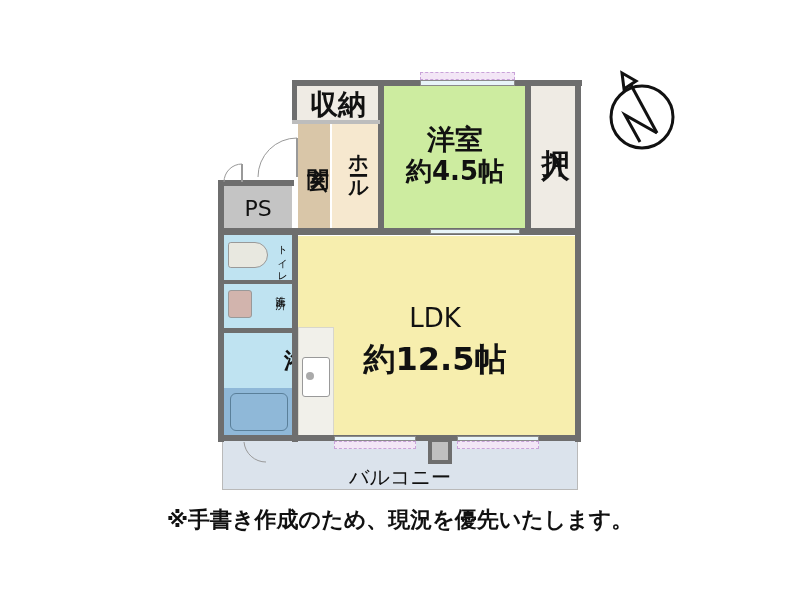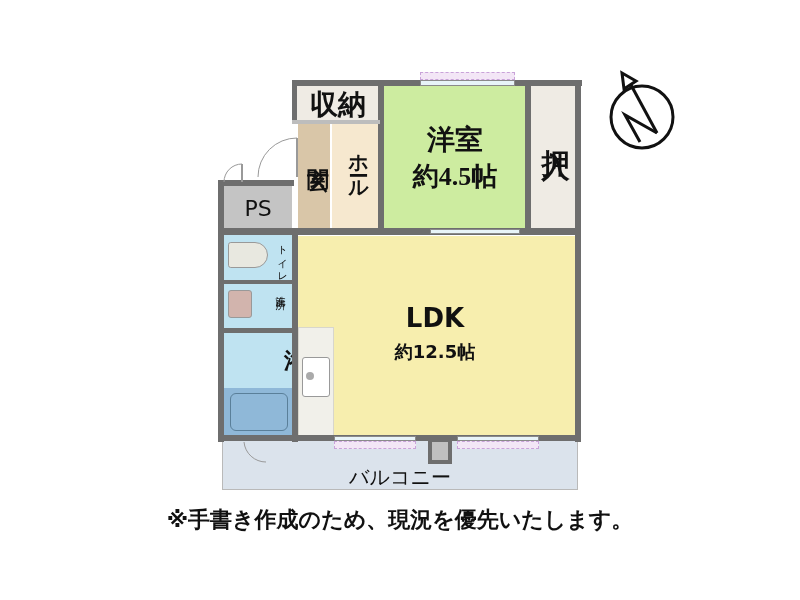--- a/index.html
+++ b/index.html
@@ -23,21 +23,21 @@
 <div class="lbl" style="left:296px;top:90px;width:84px;font-size:28px;">収納</div>
 
 <div class="room" style="left:298px;top:123px;width:32px;height:107px;background:#d9c6a8;"></div>
 <div class="lbl vert" style="left:300px;top:150px;width:30px;font-size:22px;">玄関</div>
 
 <div class="room" style="left:332px;top:123px;width:47px;height:107px;background:#f6e8cf;"></div>
 <div class="lbl vert" style="left:342px;top:140px;width:28px;font-size:20px;">ホール</div>
 
 <div class="room" style="left:384px;top:85px;width:142px;height:143px;background:#cdeca0;"></div>
 <div class="lbl" style="left:384px;top:125px;width:142px;font-size:28px;">洋室</div>
-<div class="lbl" style="left:384px;top:163px;width:142px;font-size:26px;font-family:Liberation Serif, serif;">約4.5帖</div>
+<div class="lbl" style="left:384px;top:157px;width:142px;font-size:26px;">約4.5帖</div>
 
 <div class="room" style="left:531px;top:85px;width:44px;height:143px;background:#efebe4;"></div>
 <div class="lbl vert" style="left:536px;top:128px;width:34px;font-size:28px;">押入</div>
 
 <div class="room" style="left:224px;top:186px;width:68px;height:44px;background:#c4c4c4;"></div>
 <div class="lbl" style="left:224px;top:197px;width:68px;font-size:22px;font-weight:normal;">PS</div>
 
 <div class="room" style="left:224px;top:234px;width:68px;height:46px;background:#bfe3f1;"></div>
 <div class="abs" style="left:228px;top:242px;width:40px;height:26px;background:#e8e8e0;border:1px solid #999;border-radius:3px 14px 14px 3px;"></div>
 <div class="lbl vert" style="left:272px;top:238px;width:16px;font-size:10px;font-weight:normal;">トイレ</div>
@@ -48,22 +48,22 @@
 
 <div class="room" style="left:224px;top:333px;width:68px;height:102px;background:#bfe3f1;"></div>
 <div class="abs" style="left:224px;top:388px;width:68px;height:47px;background:#8fb8d8;"></div>
 <div class="abs" style="left:230px;top:393px;width:58px;height:38px;border:1px solid #5a7f99;border-radius:6px;"></div>
 <div class="lbl" style="left:224px;top:349px;width:68px;font-size:22px;margin-left:48px;">浴室</div>
 
 <div class="room" style="left:298px;top:236px;width:277px;height:200px;background:#f7eeae;"></div>
 <div class="abs" style="left:298px;top:327px;width:36px;height:109px;background:#f1f0ea;border:1px solid #d8d6cc;"></div>
 <div class="abs" style="left:302px;top:357px;width:28px;height:40px;background:#fff;border:1px solid #999;border-radius:3px;"></div>
 <div class="abs" style="left:306px;top:372px;width:8px;height:8px;background:#aaa;border-radius:50%;"></div>
-<div class="lbl" style="left:340px;top:304px;width:190px;font-size:26px;font-weight:bold;">LDK</div>
-<div class="lbl" style="left:340px;top:342px;width:190px;font-size:18px;">約12.5帖</div>
+<div class="lbl" style="left:340px;top:304px;width:190px;font-size:26px;font-weight:normal;">LDK</div>
+<div class="lbl" style="left:340px;top:342px;width:190px;font-size:32px;">約12.5帖</div>
 
 <div class="wall" style="left:292px;top:80px;width:290px;height:6px;"></div>
 <div class="wall" style="left:292px;top:80px;width:5px;height:44px;"></div>
 <div class="wall" style="left:378px;top:80px;width:6px;height:150px;"></div>
 <div class="wall" style="left:525px;top:80px;width:6px;height:150px;"></div>
 <div class="wall" style="left:575px;top:80px;width:6px;height:362px;"></div>
 <div class="wall" style="left:292px;top:120px;width:88px;height:4px;background:#bdbdbd;"></div>
 <div class="wall" style="left:218px;top:228px;width:363px;height:7px;"></div>
 <div class="wall" style="left:218px;top:180px;width:76px;height:6px;"></div>
 <div class="wall" style="left:218px;top:180px;width:6px;height:262px;"></div>

